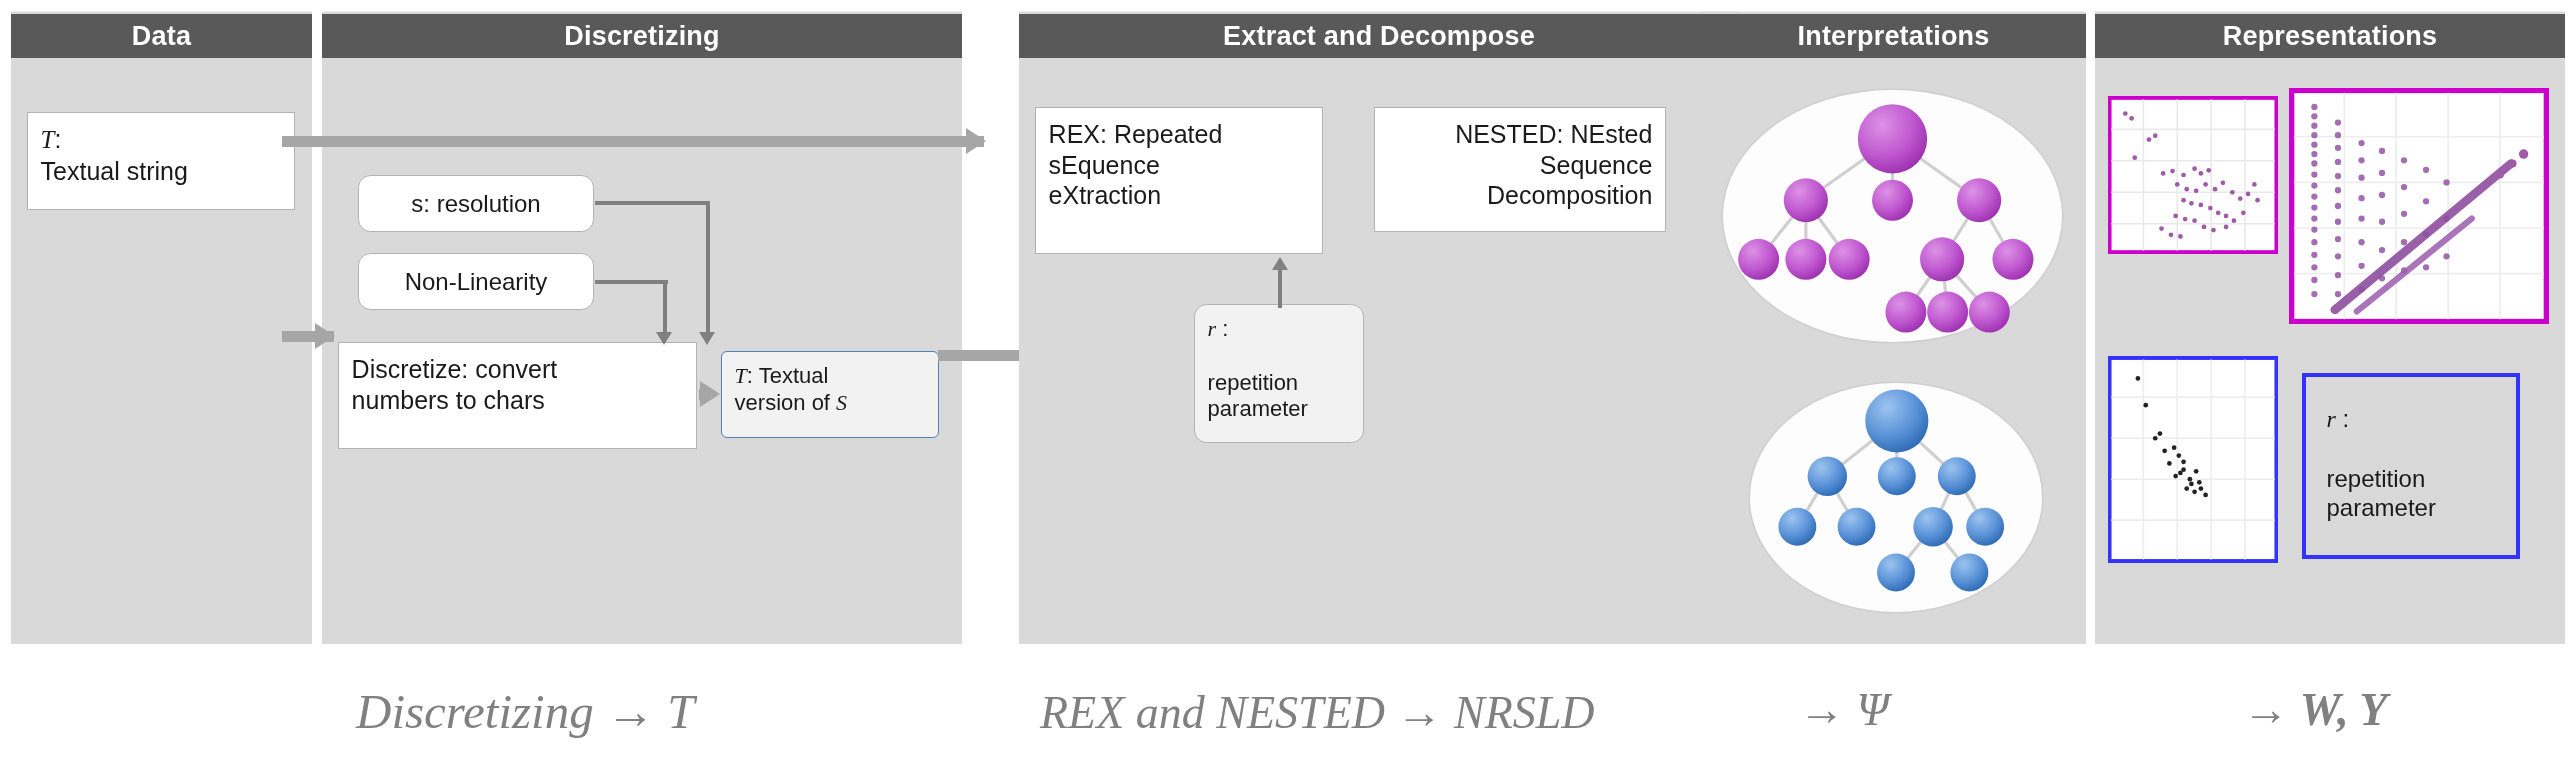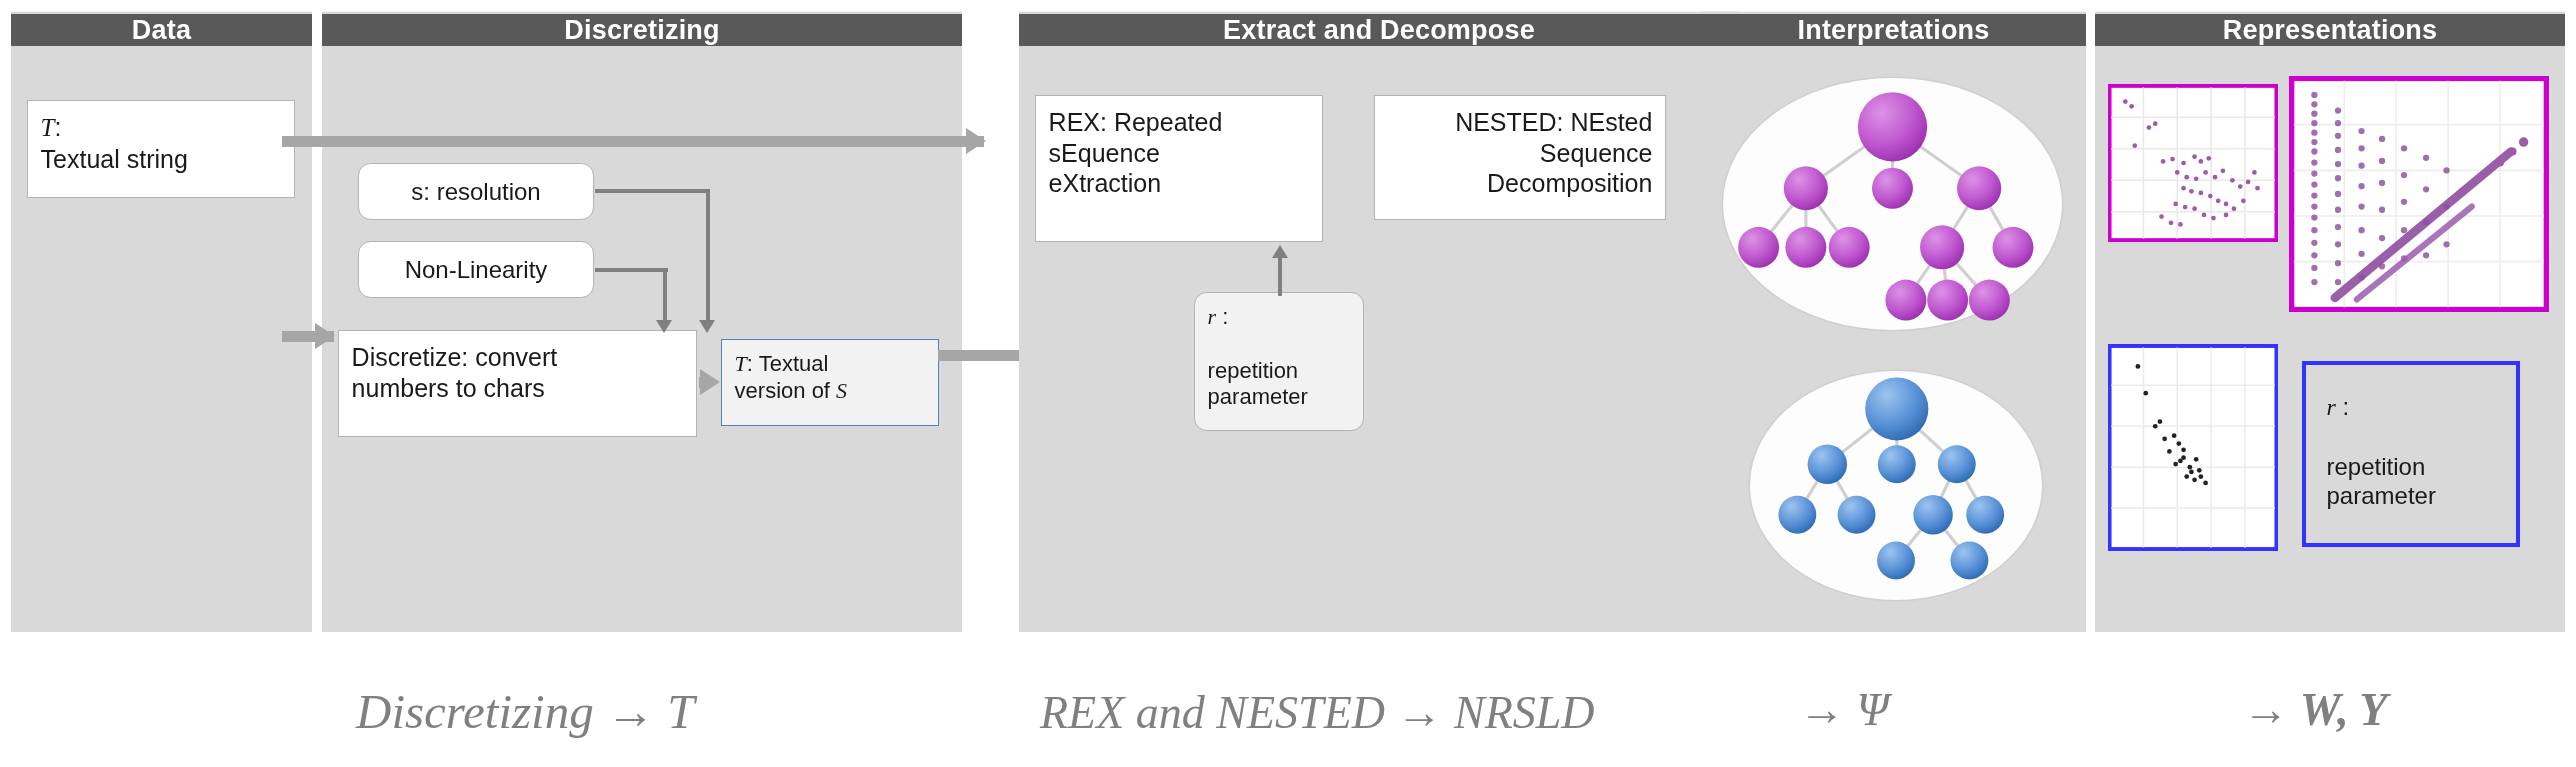--- a/index.html
+++ b/index.html
@@ -1,38 +1,38 @@
 <!DOCTYPE html>
 <html style="font-size:12.6px"><head>
 <meta charset="utf-8">
 <style>
   html,body{margin:0;padding:0;background:#ffffff;}
   body{width:2576px;height:768px;font-family:"Liberation Sans",sans-serif;overflow:hidden;position:relative;}
 
   
   .board{position:absolute;left:0;top:0;width:2576px;height:646px;}
   .col{position:absolute;top:14px;}
-  .col-head{height:32px;background:#595959;color:#ffffff;display:flex;align-items:center;justify-content:center;
+  .col-head{height:44px;background:#595959;color:#ffffff;display:flex;align-items:center;justify-content:center;
             font-weight:bold;font-size:27px;letter-spacing:0.2px;box-shadow:0 -2.4px 0 #d9d9d9;}
   .col-body{background:#d9d9d9;position:relative;}
 
   .c-data      {left:11px;  width:301px;}
   .c-disc      {left:322px; width:640px;}
   .c-extract   {left:971px;width:720px;padding-left:48px;}
   .c-interp    {left:1701px;width:385px;}
   .c-repr      {left:2095px;width:470px;}
 
   .col-body{height:586px;}
 
   
   .box{position:absolute;background:#ffffff;border:1.6px solid #b3b3b3;box-sizing:border-box;
        font-size:25px;color:#1a1a1a;line-height:1.22;padding:11px 12.6px;}
   .box.round{border-radius:12.6px;}
   .box.soft{background:#f2f2f2;}
-  .box.blue{border-color:#4f81bd;background:#f2f2f2;border-radius:0;}
+  .box.blue{border-color:#4f81bd;background:#f2f2f2;border-radius:6px;}
   .mi{font-family:"Liberation Serif",serif;font-style:italic;}
 
   
   .b-T {left:16px;  top:54px;  width:268px; height:98px;}
   .b-S {left:16px;  top:214px; width:268px; height:129px;}
 
   
   .b-res  {left:36px;  top:117px; width:236px; height:57px; display:flex;align-items:center;justify-content:center;font-size:24px;padding:0;}
   .b-nl   {left:36px;  top:195px; width:236px; height:57px; display:flex;align-items:center;justify-content:center;font-size:24px;padding:8px;}
   .b-disc {left:16px;  top:284px; width:359px; height:107px;}

